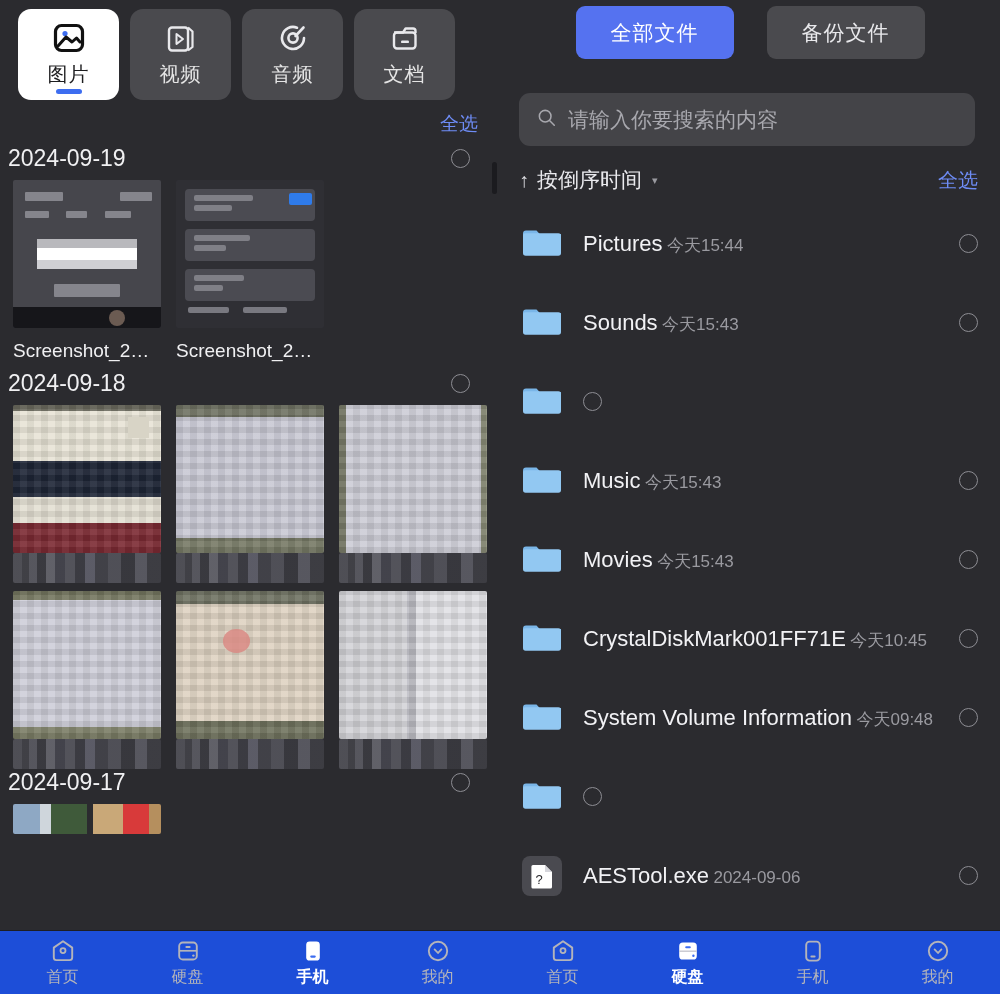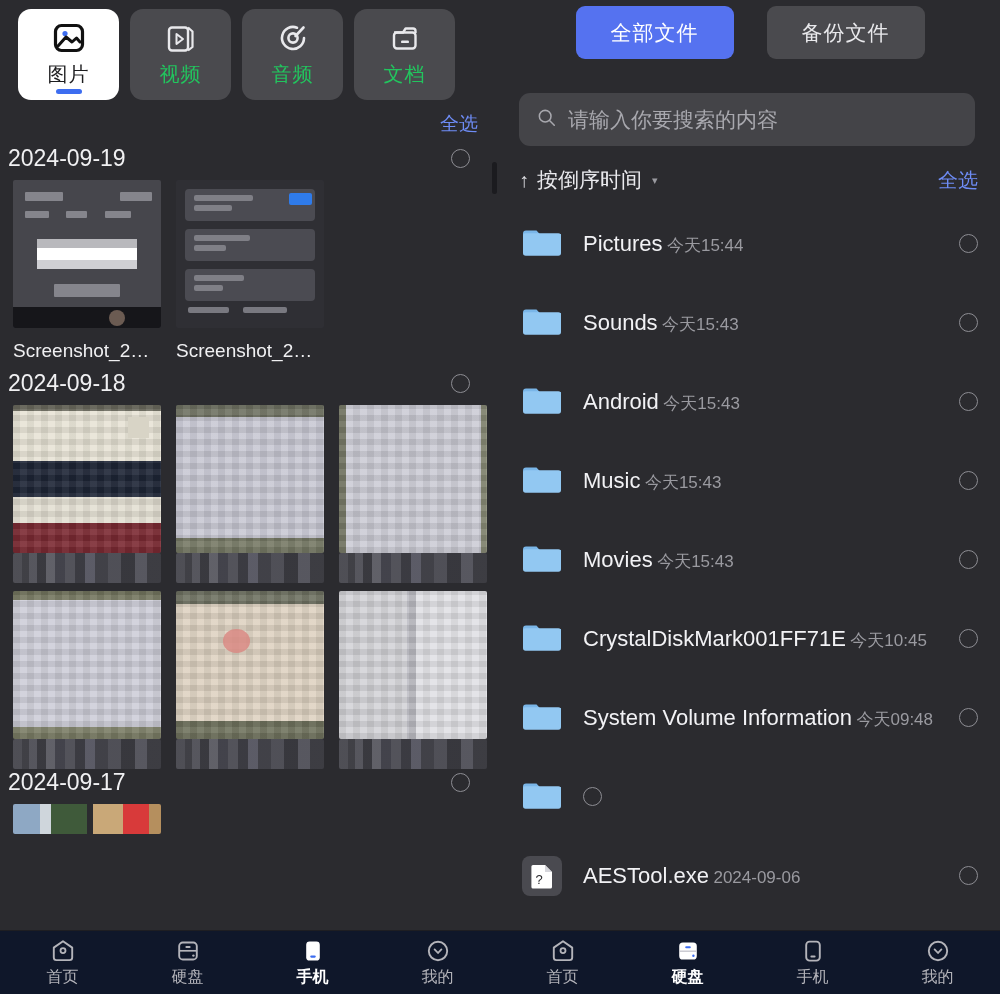--- a/index.html
+++ b/index.html
@@ -30,21 +30,21 @@
     background: #4a4a4e;
     display: flex; flex-direction: column;
     align-items: center; justify-content: center;
     gap: 6px;
     position: relative;
     cursor: pointer;
   }
   .cat-tab.active { background: #ffffff; }
   .cat-tab .ic { width: 34px; height: 34px; display:block; }
   .cat-tab .lbl {
-    font-size: 20px; color: #22c55e; letter-spacing: 1px;
+    font-size: 20px; color: #e5e5e5; letter-spacing: 1px;
   }
   .cat-tab.active .lbl { color: #1d1d1f; }
   .cat-tab .underline {
     position: absolute; bottom: 6px; left: 50%;
     transform: translateX(-50%);
     width: 26px; height: 5px; border-radius: 3px;
     background: #3d6df0;
   }
 
   .selall-top {
@@ -211,21 +211,21 @@
   .file-date { font-size:17px; color:#9a9aa0; padding-top:2px; }
   .file-chk {
     width:19px;height:19px;border:1.6px solid #8d8d93;border-radius:50%;
     flex:0 0 19px; cursor:pointer;
   }
 
   
   .bottom-bars {
     position:absolute; left:0; bottom:0; width:1000px; height:64px;
     display:flex;
-    background:#0f172a;
+    background:#1d4ed8;
     border-top:1px solid #1e1e22;
   }
   .navbar { width:500px; height:64px; display:flex; }
   .nav-item {
     flex:1; display:flex; flex-direction:column;
     align-items:center; justify-content:center; gap:3px;
     cursor:pointer;
   }
   .nav-ic { width:26px; height:26px; display:block; }
   .nav-lbl { font-size:16px; color:#b4b4ba; }
@@ -452,24 +452,20 @@
         <span class="file-chk"></span>
       </div>
 
       <div class="file-row">
         <span class="file-icon">
           <svg viewBox="0 0 46 46" width="46" height="46">
             <path d="M4 12.5 a3 3 0 0 1 3-3 h10.5 l3.2 3.6 H42 v2 H4z" fill="#7ab6e8"></path>
             <rect x="4" y="12.2" width="38" height="22.5" rx="2.6" fill="#92c8f2"></rect>
           </svg>
         </span>
-        <span class="file-meta">
-          <span class="file-name">Android</span>
-          <span class="file-date">今天15:43</span>
-        </span>
         <span class="file-chk"></span>
       </div>
 
       <div class="file-row">
         <span class="file-icon">
           <svg viewBox="0 0 46 46" width="46" height="46">
             <path d="M4 12.5 a3 3 0 0 1 3-3 h10.5 l3.2 3.6 H42 v2 H4z" fill="#7ab6e8"></path>
             <rect x="4" y="12.2" width="38" height="22.5" rx="2.6" fill="#92c8f2"></rect>
           </svg>
         </span>

